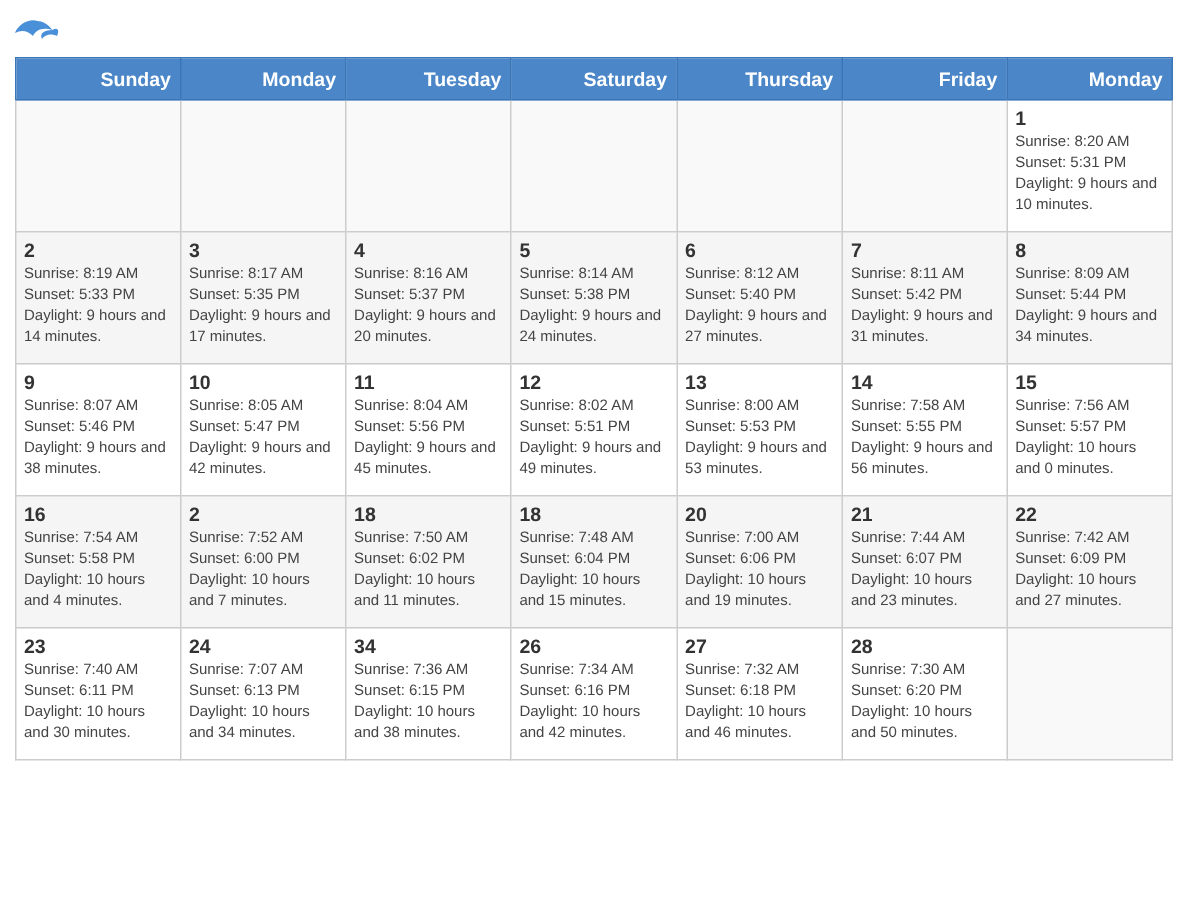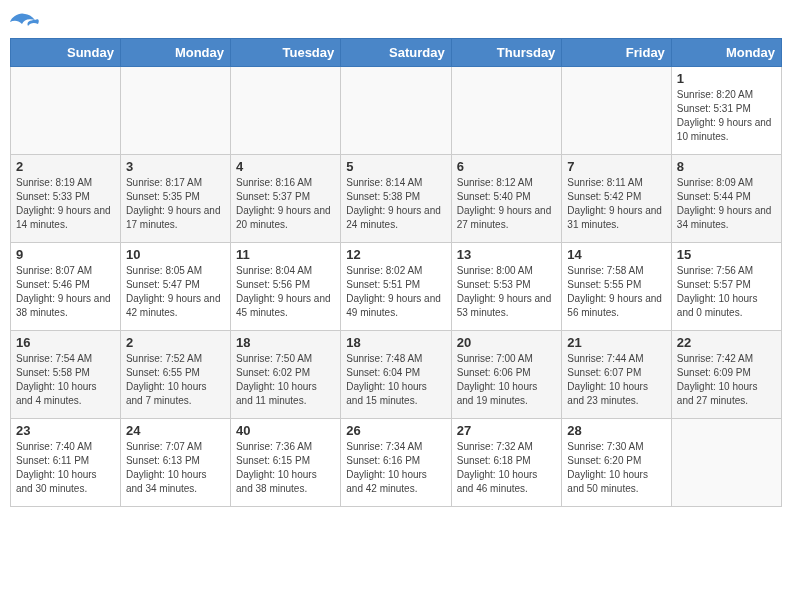--- a/index.html
+++ b/index.html
@@ -227,21 +227,21 @@
       <tr>
         <td>
           <span class="day-number">16</span>
           <div class="day-info">Sunrise: 7:54 AM
 Sunset: 5:58 PM
 Daylight: 10 hours and 4 minutes.</div>
         </td>
         <td>
           <span class="day-number">2</span>
           <div class="day-info">Sunrise: 7:52 AM
-Sunset: 6:55 PM
+Sunset: 6:00 PM
 Daylight: 10 hours and 7 minutes.</div>
         </td>
         <td>
           <span class="day-number">18</span>
           <div class="day-info">Sunrise: 7:50 AM
 Sunset: 6:02 PM
 Daylight: 10 hours and 11 minutes.</div>
         </td>
         <td>
           <span class="day-number">18</span>
@@ -275,21 +275,21 @@
 Sunset: 6:11 PM
 Daylight: 10 hours and 30 minutes.</div>
         </td>
         <td>
           <span class="day-number">24</span>
           <div class="day-info">Sunrise: 7:07 AM
 Sunset: 6:13 PM
 Daylight: 10 hours and 34 minutes.</div>
         </td>
         <td>
-          <span class="day-number">40</span>
+          <span class="day-number">34</span>
           <div class="day-info">Sunrise: 7:36 AM
 Sunset: 6:15 PM
 Daylight: 10 hours and 38 minutes.</div>
         </td>
         <td>
           <span class="day-number">26</span>
           <div class="day-info">Sunrise: 7:34 AM
 Sunset: 6:16 PM
 Daylight: 10 hours and 42 minutes.</div>
         </td>

